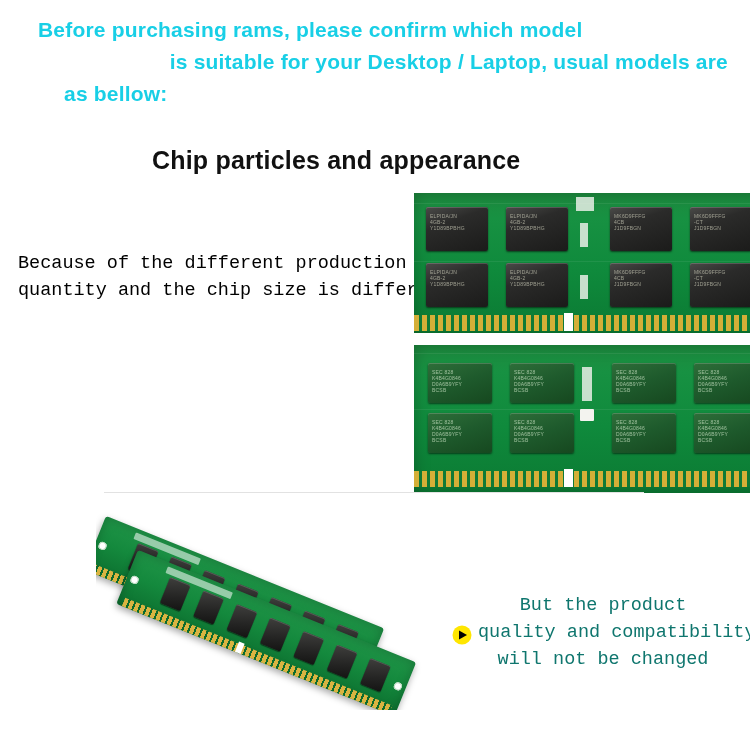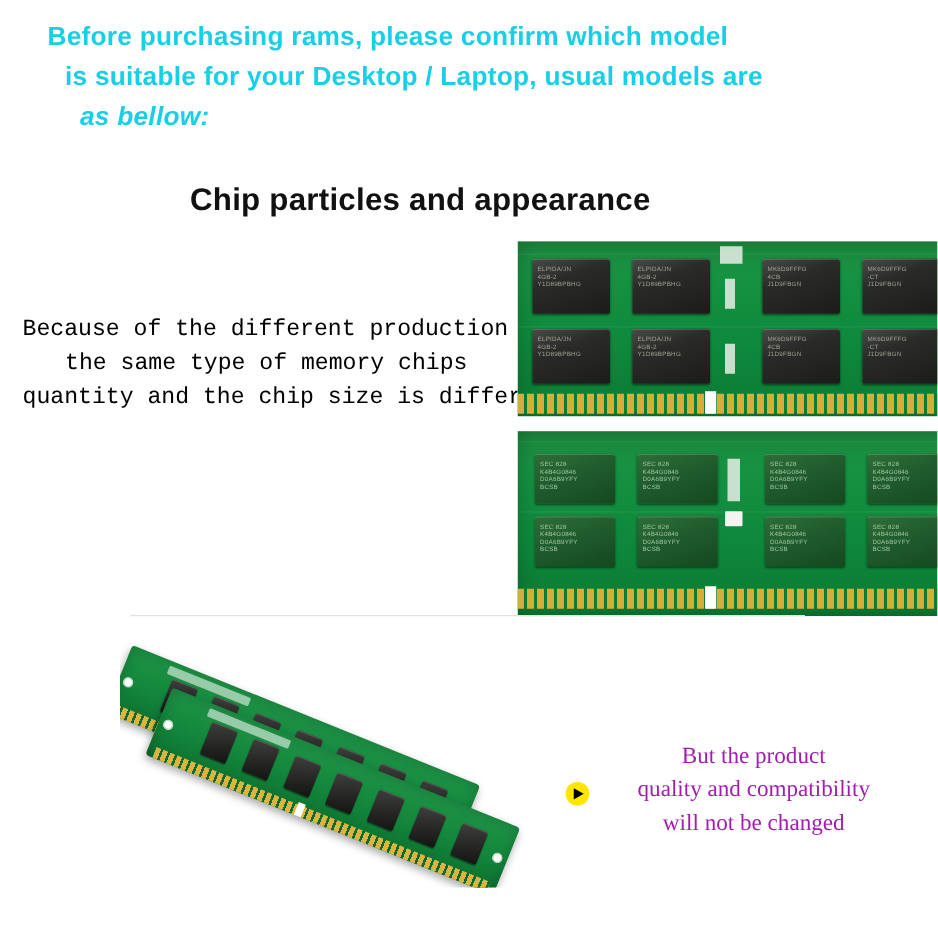--- a/index.html
+++ b/index.html
@@ -22,22 +22,22 @@
     left: 38px;
     top: 14px;
     width: 690px;
     color: #18cfe6;
     font-family: "Liberation Sans", sans-serif;
     font-size: 21px;
     font-weight: bold;
     line-height: 32px;
     letter-spacing: 0.2px;
   }
-  .headline .l2 { padding-left: 14px; display: block; }
-  .headline .l3 { padding-left: 26px; display: block; font-style: italic; }
+  .headline .l2 { padding-left: 14px; display: block; text-align: right; }
+  .headline .l3 { padding-left: 26px; display: block; }
 
   
   .section-title {
     position: absolute;
     left: 152px;
     top: 146px;
     font-family: Liberation Sans, sans-serif;
     font-size: 25px;
     font-weight: bold;
     color: #111;
@@ -68,24 +68,24 @@
     background: #e2e2e2;
   }
 
   
   .bottom-caption {
     position: absolute;
     left: 478px;
     top: 592px;
     width: 250px;
     text-align: center;
-    font-family: Liberation Serif, serif;
+    font-family: Liberation Mono, monospace;
     font-size: 18.5px;
     line-height: 27px;
-    color: #a21caf;
+    color: #0f766e;
   }
   .bottom-caption span { display: block; white-space: nowrap; }
   .bullet-arrow {
     position: absolute;
     left: 452px;
     top: 625px;
     width: 20px;
     height: 20px;
   }
 
@@ -235,21 +235,20 @@
 <div class="headline">
   <span class="l1">Before purchasing rams, please confirm which model</span>
   <span class="l2">is suitable for your Desktop / Laptop, usual models are</span>
   <span class="l3">as bellow:</span>
 </div>
 
 <div class="section-title">Chip particles and appearance</div>
 
 <div class="left-copy">
   <span>Because of the different production batch,</span>
-  <span>the same type of memory chips</span>
   <span>quantity and the chip size is different,</span>
 </div>
 
 <div class="photo-sodimm">
 
   <div class="sodimm top">
     <div class="trace" style="left:0;top:10px;width:400px;height:1px;"></div>
     <div class="trace" style="left:0;top:68px;width:400px;height:1px;"></div>
 
     <div class="chip" style="left:12px;top:14px;width:62px;height:44px;">

